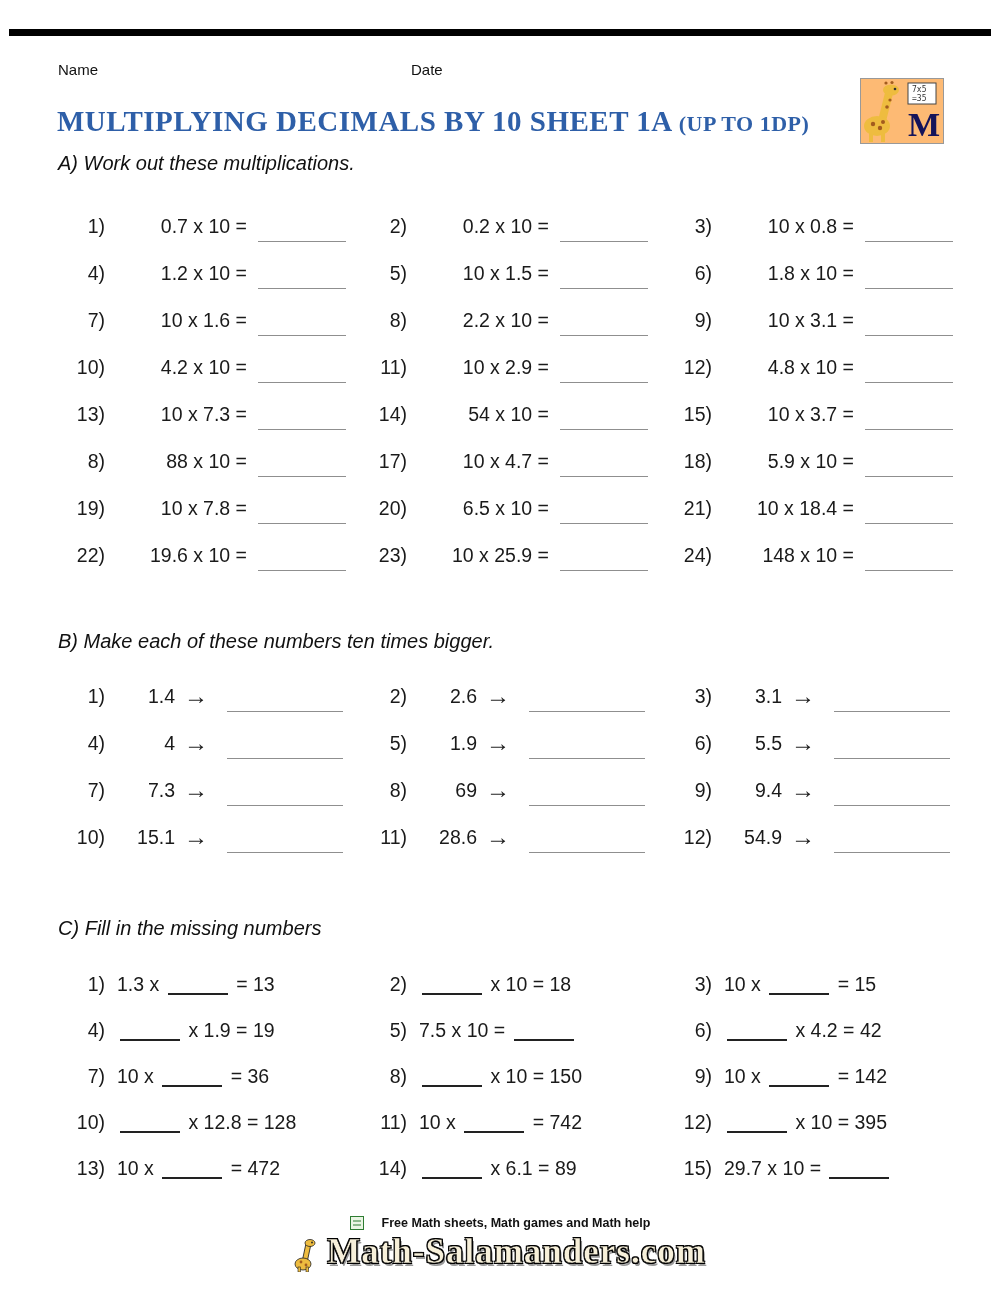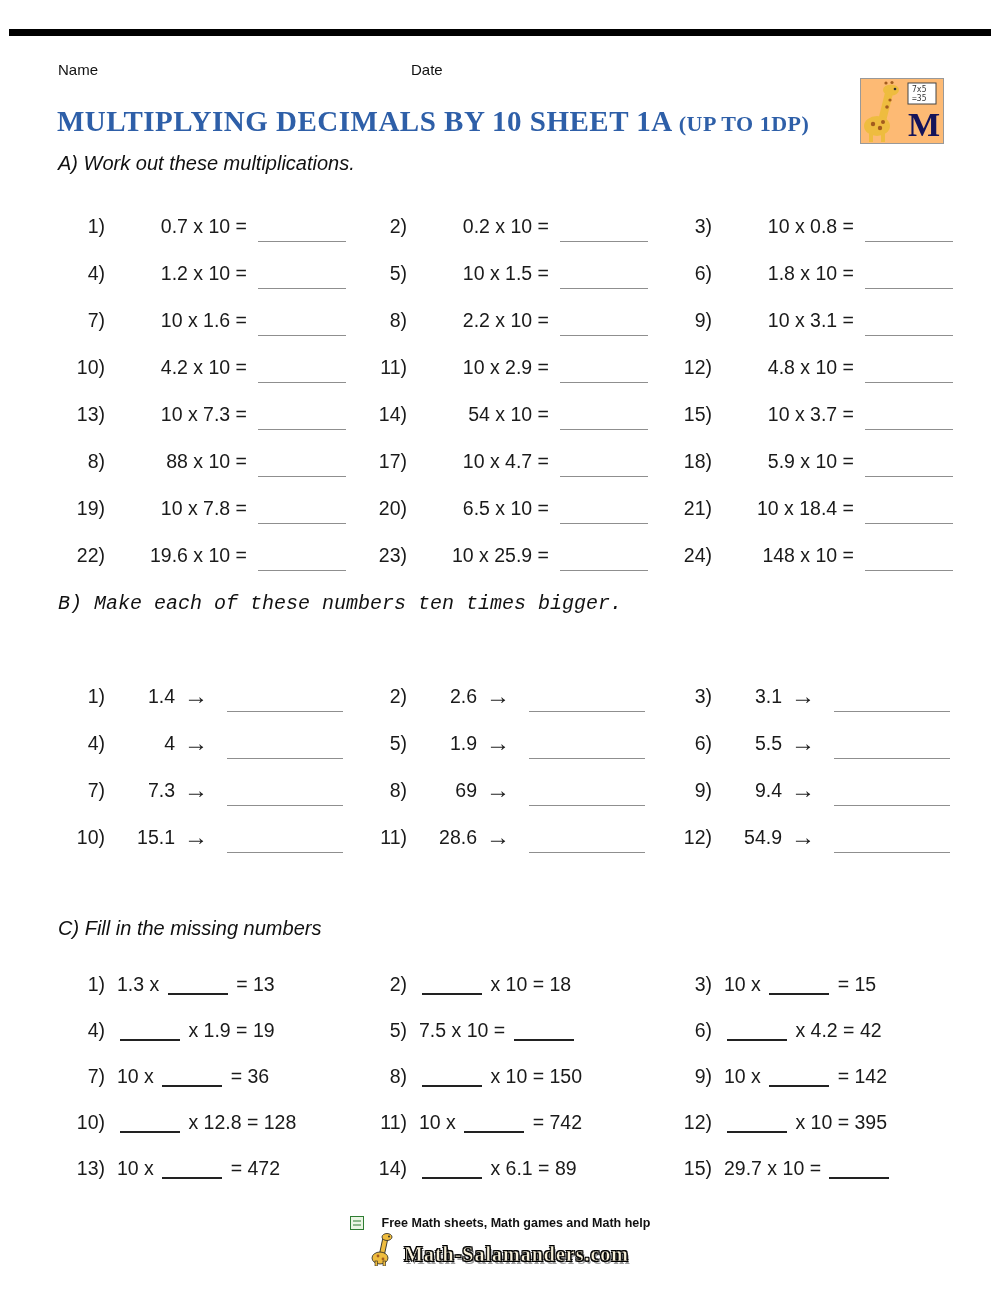--- a/index.html
+++ b/index.html
@@ -14,21 +14,21 @@
   .date-label { left:411px; }
 
   .logo-box { position:absolute; top:78px; right:56px; width:84px; height:66px; border:1px solid #999; background:#fdba74;text-align:center; }
 
   .title { position:absolute; left:57px; top:105px; font-family:"Liberation Serif", serif; font-weight:bold;
            color:#2e5fa8; font-size:29px; letter-spacing:0.5px; white-space:nowrap; }
   .title .suffix { font-size:22px; }
 
   .instruction { position:absolute; left:58px; font-size:20px; font-style:italic; color:#111; white-space:nowrap; }
   #instr-a { top:152px;text-align:center; }
-  #instr-b { top:592px;font-family:Liberation Mono, monospace; }
+  #instr-b { top:630px; }
   #instr-c { top:917px; }
 
   .grid { position:absolute; left:58px; width:897px; display:grid; grid-template-columns:302px 305px 290px; }
   #grid-a { top:203px; }
   #grid-b { top:673px; }
   #grid-c { top:961px; }
 
   .cell { display:flex; align-items:center; font-size:19.5px; color:#1a1a1a; }
   #grid-a .cell, #grid-b .cell { height:47px; }
   #grid-c .cell { height:46px; }
@@ -41,21 +41,21 @@
   .arrow { margin-left:9px; font-size:24px; font-weight:bold; position:relative; top:-1px; flex:none; }
   .bline { flex:none; width:116px; height:1px; border-bottom:1.5px solid #8f8f8f; margin-left:19px; position:relative; top:15px; }
 
   .ccontent { margin-left:12px; white-space:nowrap; }
   .cblank { display:inline-block; width:60px; height:0; border-bottom:2px solid #222; vertical-align:-4px; margin:0 3px; }
 
   .footer-tagline { position:absolute; top:1216px; left:0; right:0; display:flex; justify-content:center;
                     align-items:center; gap:18px; font-size:12.5px; font-weight:bold; color:#111; }
   .footer-site { position:absolute; top:1232px; left:0; right:0; display:flex; justify-content:center;
                  align-items:flex-end; gap:3px; }
-  .site-text { font-family:"Liberation Serif", serif; font-weight:bold; font-size:20px; letter-spacing:1px;
+  .site-text { font-family:"Liberation Serif", serif; font-weight:bold; font-size:35px; letter-spacing:1px;
                color:#f7f0da; -webkit-text-stroke:0.5px #000;
                text-shadow:-1px -1px 0 #000, 1px -1px 0 #000, -1px 1px 0 #000, 1px 1px 0 #000, 2px 3px 0 #9a9a9a; }
 </style>
 </head>
 <body>
 
 <div class="page">
 
   <div class="top-rule"></div>
 

